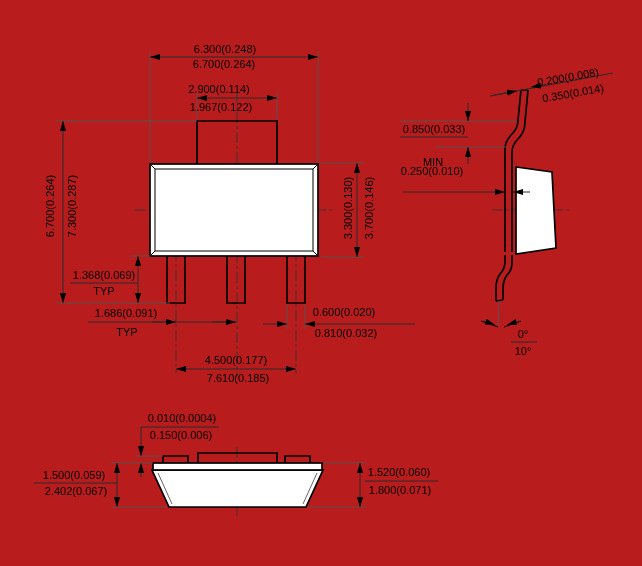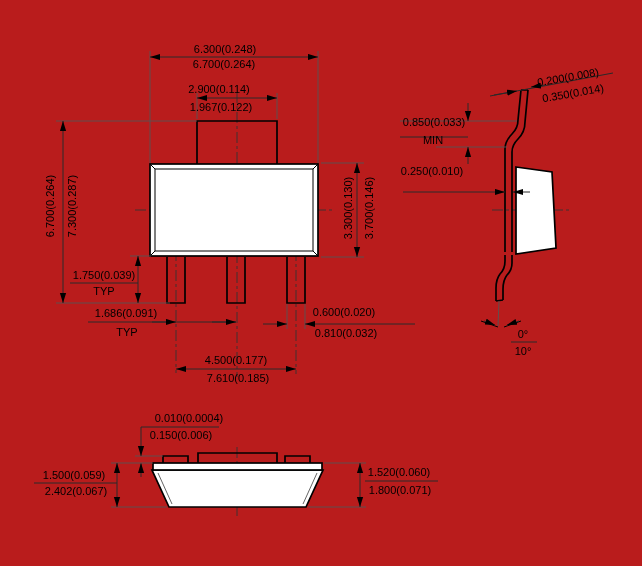--- a/index.html
+++ b/index.html
@@ -144,37 +144,37 @@
 </svg>
 
 <div class="lbl" style="left:225px;top:49px">6.300(0.248)</div>
 <div class="lbl" style="left:224px;top:64px">6.700(0.264)</div>
 <div class="lbl" style="left:219px;top:89px">2.900(0.114)</div>
 <div class="lbl" style="left:221px;top:107px">1.967(0.122)</div>
 <div class="lbl rot" style="left:50px;top:206px">6.700(0.264)</div>
 <div class="lbl rot" style="left:72px;top:206px">7.300(0.287)</div>
 <div class="lbl rot" style="left:348px;top:208px">3.300(0.130)</div>
 <div class="lbl rot" style="left:369px;top:208px">3.700(0.146)</div>
-<div class="lbl" style="left:104px;top:275px">1.750(0.039)</div>
+<div class="lbl" style="left:104px;top:275px">1.368(0.069)</div>
 <div class="lbl" style="left:104px;top:291px">TYP</div>
 <div class="lbl" style="left:126px;top:313px">1.686(0.091)</div>
 <div class="lbl" style="left:127px;top:332px">TYP</div>
 <div class="lbl" style="left:344px;top:312px">0.600(0.020)</div>
 <div class="lbl" style="left:346px;top:333px">0.810(0.032)</div>
 <div class="lbl" style="left:236px;top:360px">4.500(0.177)</div>
 <div class="lbl" style="left:238px;top:378px">7.610(0.185)</div>
 
 <div class="lbl sl" style="left:568px;top:77px">0.200(0.008)</div>
 <div class="lbl sl" style="left:573px;top:93px">0.350(0.014)</div>
-<div class="lbl" style="left:434px;top:122px">0.850(0.033)</div>
-<div class="lbl" style="left:433px;top:140px">MIN</div>
+<div class="lbl" style="left:434px;top:129px">0.850(0.033)</div>
+<div class="lbl" style="left:433px;top:162px">MIN</div>
 <div class="lbl" style="left:432px;top:171px">0.250(0.010)</div>
 <div class="lbl" style="left:523px;top:334px">0°</div>
 <div class="lbl" style="left:523px;top:351px">10°</div>
 
-<div class="lbl" style="left:189px;top:418px">0.010(0.0004)</div>
+<div class="lbl" style="left:182px;top:418px">0.010(0.0004)</div>
 <div class="lbl" style="left:181px;top:435px">0.150(0.006)</div>
 <div class="lbl" style="left:74px;top:475px">1.500(0.059)</div>
 <div class="lbl" style="left:76px;top:491px">2.402(0.067)</div>
 <div class="lbl" style="left:399px;top:472px">1.520(0.060)</div>
 <div class="lbl" style="left:400px;top:490px">1.800(0.071)</div>
 
 </div>
 
 </body></html>

